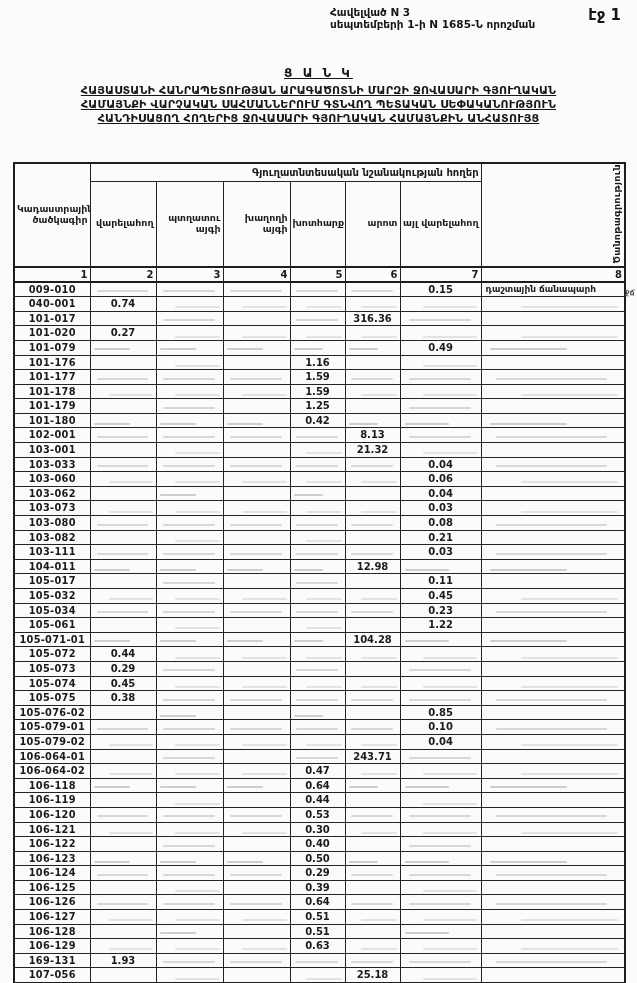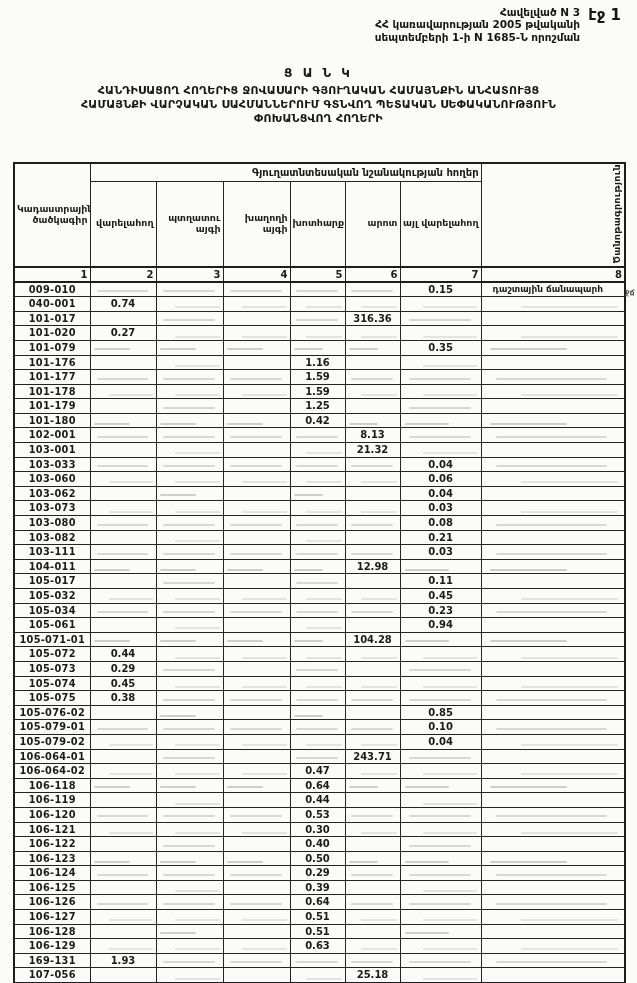--- a/index.html
+++ b/index.html
@@ -11,31 +11,32 @@
   }
   .page{
     position:relative;
     width:637px;height:983px;
     background:#fbfbf9;
     overflow:hidden;
   }
   
   .appendix{
     position:absolute;top:6px;left:330px;width:250px;
-    text-align:right;font-size:10.5px;font-weight:700;line-height:1.18;
+    text-align:left;font-size:10.5px;font-weight:700;line-height:1.18;
   }
   .page-num{
     position:absolute;top:6px;right:16px;
     font-size:15px;font-weight:700;
   }
   
   .title{
     position:absolute;top:66px;left:0;width:100%;
     text-align:center;font-weight:700;font-size:11px;line-height:1.3;
     letter-spacing:.2px;
+    text-decoration:underline;
   }
   .title .heading{font-size:12px;letter-spacing:3px;margin-bottom:2px;}
   
   table{
     position:absolute;top:162px;left:13px;
     border-collapse:collapse;table-layout:fixed;
     width:611px;
     font-size:10px;font-weight:700;color:#1b1b1b;
   }
   col.c1{width:76px;} col.c2{width:66px;} col.c3{width:67px;}
@@ -51,21 +52,21 @@
   .group-hdr{height:17px;font-size:10px;border-bottom:1.4px solid #242424;}
   .sub-hdr th{height:82px;font-size:9.5px;white-space:normal;line-height:1.15;}
   .num-row th{height:13px;font-size:10px;border-top:2px solid #1d1d1d;border-bottom:2px solid #1d1d1d;}
   .rot{
     writing-mode:vertical-rl;transform:rotate(180deg);
     white-space:nowrap;font-size:9.5px;letter-spacing:.3px;
     margin:0 auto;
   }
   tbody td{height:13.6px;line-height:13.6px;border-width:1.6px 1.4px;}
   tbody td.code{font-size:9.8px;letter-spacing:.3px;}
-  tbody td.note{font-size:9px;text-align:left;padding-left:11px;}
+  tbody td.note{font-size:9px;text-align:left;padding-left:4px;}
   
   tbody td.empty{position:relative;}
   tbody td.empty::after{
     content:"";position:absolute;left:10%;right:12%;top:55%;height:2px;
     background:#8d8d8d;opacity:.32;border-radius:1px;
   }
   tbody tr:nth-child(2n) td.empty::after{left:28%;right:4%;top:68%;opacity:.22;}
   tbody tr:nth-child(3n) td.empty:nth-child(2n)::after{display:none;}
   tbody tr:nth-child(5n) td.empty::after{left:6%;right:40%;opacity:.4;}
   .margin-note{
@@ -73,30 +74,29 @@
     font-size:8px;color:#555;transform:rotate(8deg);font-weight:700;
   }
 </style>
 </head>
 <body>
 
 <div class="page">
 
   <div class="appendix">
     <div>Հավելված N 3</div>
-    <div>ՀՀ կառավարության 2005 թվականի</div>
     <div>սեպտեմբերի 1-ի N 1685-Ն որոշման</div>
   </div>
   <div class="page-num">էջ 1</div>
 
   <div class="title">
     <div class="heading">Ց Ա Ն Կ</div>
+    <div>ՀԱՅԱՍՏԱՆԻ ՀԱՆՐԱՊԵՏՈՒԹՅԱՆ ԱՐԱԳԱԾՈՏՆԻ ՄԱՐԶԻ ՋՈՎԱՍԱՐԻ ԳՅՈՒՂԱԿԱՆ</div>
+    <div>ՀԱՄԱՅՆՔԻ ՎԱՐՉԱԿԱՆ ՍԱՀՄԱՆՆԵՐՈՒՄ ԳՏՆՎՈՂ ՊԵՏԱԿԱՆ ՍԵՓԱԿԱՆՈՒԹՅՈՒՆ</div>
     <div>ՀԱՆԴԻՍԱՑՈՂ ՀՈՂԵՐԻՑ ՋՈՎԱՍԱՐԻ ԳՅՈՒՂԱԿԱՆ ՀԱՄԱՅՆՔԻՆ ԱՆՀԱՏՈՒՅՑ</div>
-    <div>ՀԱՄԱՅՆՔԻ ՎԱՐՉԱԿԱՆ ՍԱՀՄԱՆՆԵՐՈՒՄ ԳՏՆՎՈՂ ՊԵՏԱԿԱՆ ՍԵՓԱԿԱՆՈՒԹՅՈՒՆ</div>
-    <div>ՓՈԽԱՆՑՎՈՂ ՀՈՂԵՐԻ</div>
   </div>
 
   <table>
     <colgroup>
       <col class="c1">
         <col class="c2">
         <col class="c3">
         <col class="c4">
       <col class="c5">
         <col class="c6">
@@ -171,21 +171,21 @@
           <td class="empty"></td>
           <td class="note empty"></td>
         </tr>
         <tr>
           <td class="code">101-079</td>
           <td class="empty"></td>
           <td class="empty"></td>
           <td class="empty"></td>
           <td class="empty"></td>
           <td class="empty"></td>
-          <td>0.35</td>
+          <td>0.49</td>
           <td class="note empty"></td>
         </tr>
         <tr>
           <td class="code">101-176</td>
           <td class="empty"></td>
           <td class="empty"></td>
           <td class="empty"></td>
           <td>1.16</td>
           <td class="empty"></td>
           <td class="empty"></td>
@@ -361,21 +361,21 @@
           <td>0.23</td>
           <td class="note empty"></td>
         </tr>
         <tr>
           <td class="code">105-061</td>
           <td class="empty"></td>
           <td class="empty"></td>
           <td class="empty"></td>
           <td class="empty"></td>
           <td class="empty"></td>
-          <td>0.94</td>
+          <td>1.22</td>
           <td class="note empty"></td>
         </tr>
         <tr>
           <td class="code">105-071-01</td>
           <td class="empty"></td>
           <td class="empty"></td>
           <td class="empty"></td>
           <td class="empty"></td>
           <td>104.28</td>
           <td class="empty"></td>

